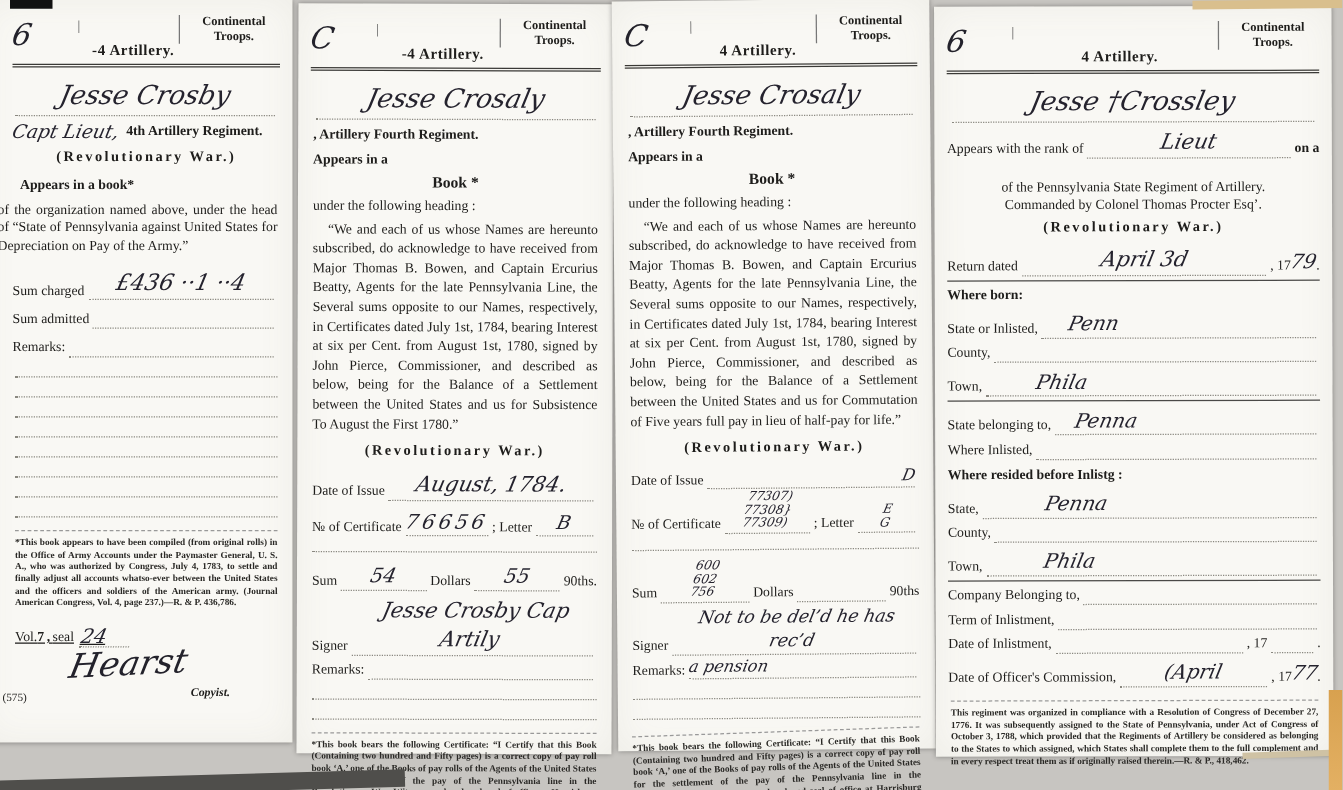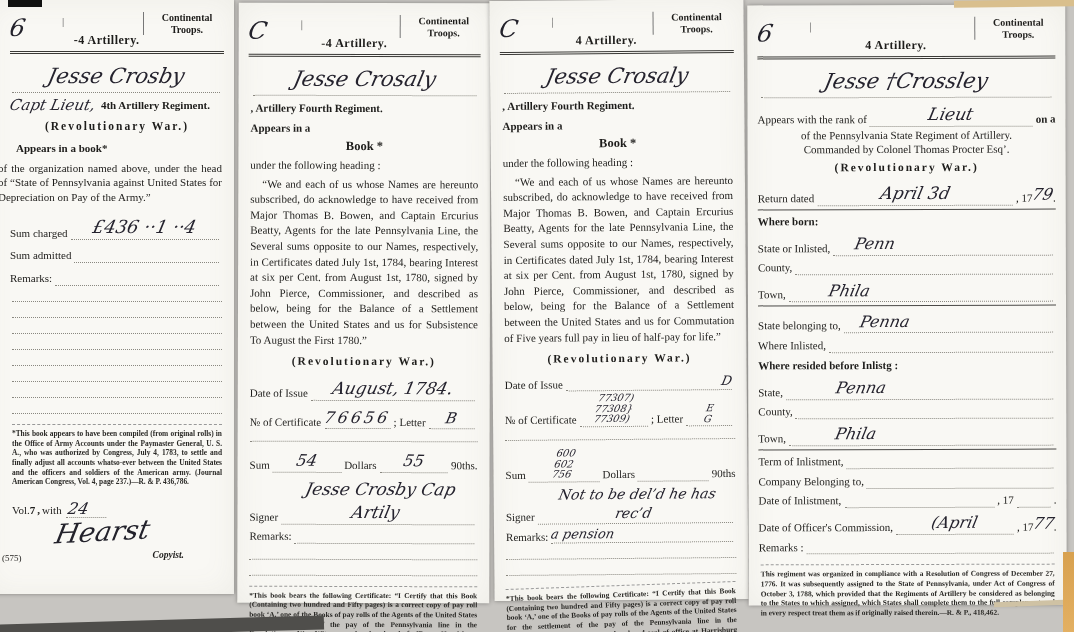--- a/index.html
+++ b/index.html
@@ -102,24 +102,24 @@
   </div>
   <div class="dotline" style="margin-left:16px;"></div>
   <div class="dotline" style="margin-left:16px;"></div>
   <div class="dotline" style="margin-left:16px;"></div>
   <div class="dotline" style="margin-left:16px;"></div>
   <div class="dotline" style="margin-left:16px;"></div>
   <div class="dotline" style="margin-left:16px;"></div>
   <div class="dotline" style="margin-left:16px;"></div>
   <div class="dotline" style="margin-left:16px;"></div>
   <div class="footnote" style="margin-left:16px;">*This book appears to have been compiled (from original rolls) in the Office of Army Accounts under the Paymaster General, U. S. A., who was authorized by Congress, July 4, 1783, to settle and finally adjust all accounts whatso-ever between the United States and the officers and soldiers of the American army.  (Journal American Congress, Vol. 4, page 237.)—R. &amp; P. 436,786.</div>
-  <div class="volrow" style="margin-left:16px;">
+  <div class="volrow" style="margin-left:16px;text-decoration:underline;">
     <span class="vlbl">Vol. </span>
     <span class="vnum">7,</span>
-    <span class="vlbl"> with</span>
+    <span class="vlbl"> seal</span>
     <span class="hw hw-val" style="font-size:16px;margin-left:6px;border-bottom:1px dotted #8a8880;min-width:40px;">24</span>
   </div>
   <div class="sigblock">
     <span class="serial">(575)</span>
     <span class="sig" style="left:60px;top:-4px;">Hearst</span>
     <span class="copyist" style="right:40px;">Copyist.</span>
   </div>
 </div>
 
 <div class="card" id="card2">
@@ -238,21 +238,21 @@
 Troops.</span>
   </div>
   <div class="nameline">
     <span class="hw hw-name">Jesse †Crossley</span>
   </div>
   <div class="f4row">
     <span class="lbl">Appears with the rank of</span>
     <span class="fill"><span class="hw" style="font-size:17px;">Lieut</span></span>
     <span class="tail bold">on a</span>
   </div>
-  <div class="center" style="margin-top:1px;">of the Pennsylvania State Regiment of Artillery.</div>
+  <div class="center" style="margin-top:16px;">of the Pennsylvania State Regiment of Artillery.</div>
   <div class="center">Commanded by Colonel Thomas Procter Esq’.</div>
   <div class="center warline" style="margin-top:3px;">(Revolutionary War.)</div>
   <div class="f4row" style="margin-top:6px;">
     <span class="lbl">Return dated</span>
     <span class="fill"><span class="hw" style="font-size:17px;">April 3d</span></span>
     <span class="tail">, 17</span>
       <span class="hw" style="font-size:16px;">79</span>
     <span class="tail">.</span>
   </div>
   <div class="thickline"></div>
@@ -286,45 +286,41 @@
   <div class="f4row">
     <span class="lbl">County,</span>
     <span class="fill"></span>
   </div>
   <div class="f4row">
     <span class="lbl">Town,</span>
     <span class="fill" style="text-align:left;padding-left:46px;"><span class="hw" style="font-size:16px;">Phila</span></span>
   </div>
   <div class="thickline"></div>
   <div class="f4row">
+    <span class="lbl">Company Belonging to,</span>
+    <span class="fill"></span>
+  </div>
+  <div class="f4row">
     <span class="lbl">Term of Inlistment,</span>
-    <span class="fill"></span>
-  </div>
-  <div class="f4row">
-    <span class="lbl">Company Belonging to,</span>
     <span class="fill"></span>
   </div>
   <div class="f4row">
     <span class="lbl">Date of Inlistment,</span>
     <span class="fill"></span>
     <span class="tail">, 17</span>
     <span class="fill" style="max-width:34px;"></span>
     <span class="tail">.</span>
   </div>
   <div class="f4row">
     <span class="lbl">Date of Officer's Commission,</span>
     <span class="fill"><span class="hw" style="font-size:16px;">(April</span></span>
     <span class="tail">, 17</span>
       <span class="hw" style="font-size:16px;">77</span>
     <span class="tail">.</span>
   </div>
-  <div class="f4row">
-    <span class="lbl">Remarks :</span>
-    <span class="fill"></span>
-  </div>
   <div class="footnote">This regiment was organized in compliance with a Resolution of Congress of December 27, 1776.  It was subsequently assigned to the State of Pennsylvania, under Act of Congress of October 3, 1788, which provided that the Regiments of Artillery be considered as belonging to the States to which assigned, which States shall complete them to the full complement and in every respect treat them as if originally raised therein.—R. &amp; P., 418,462.</div>
 
 </div>
 
 <div class="blackmark"></div>
 <div class="tan-top"></div>
 <div class="darkstrip"></div>
 <div class="tan-bottom"></div>
 <div class="orange-edge"></div>
 

